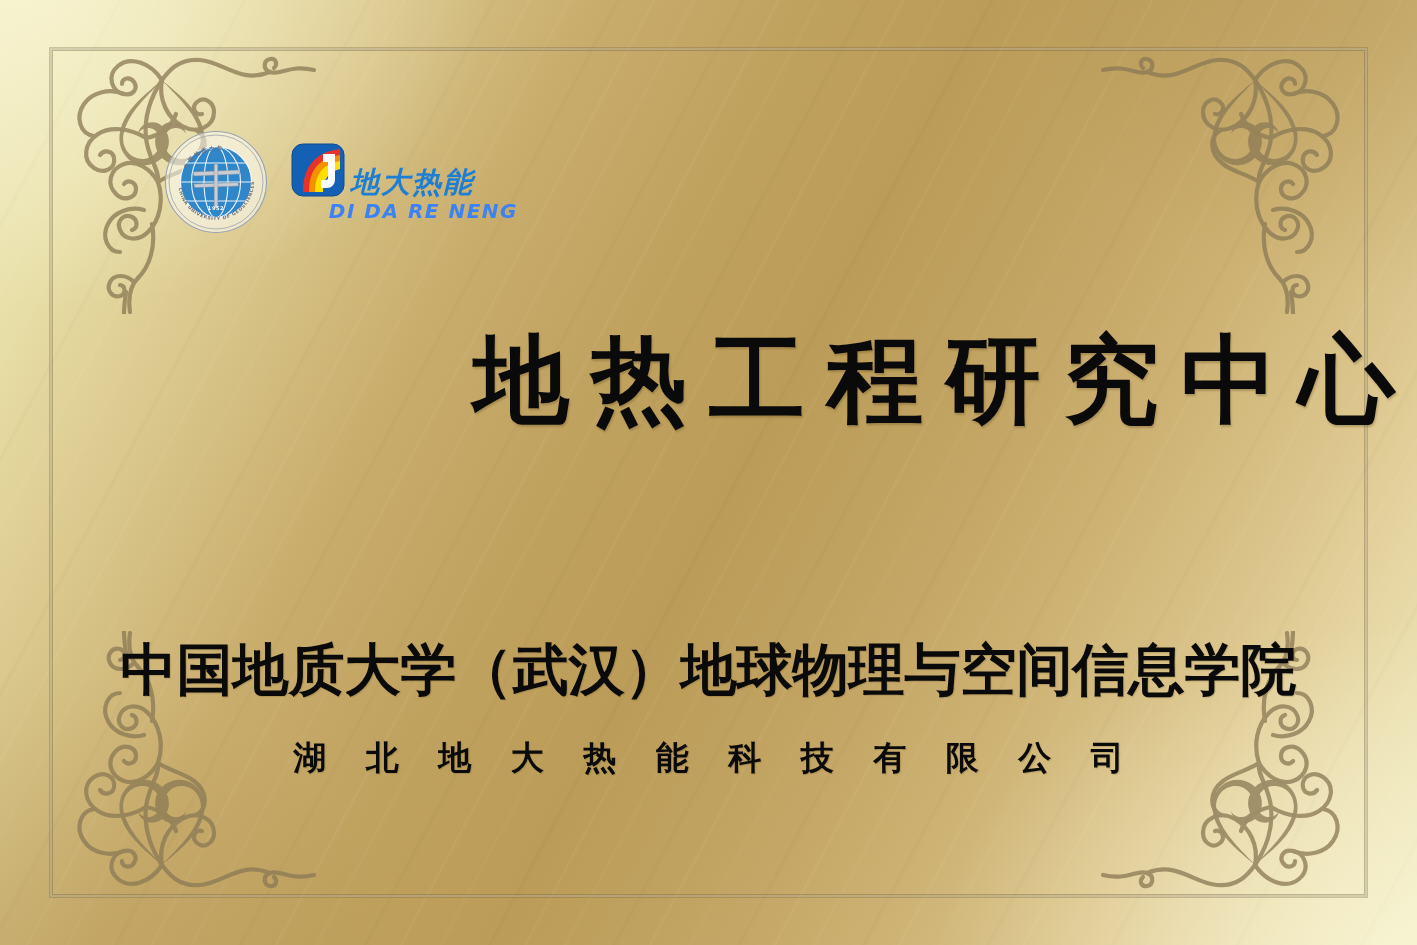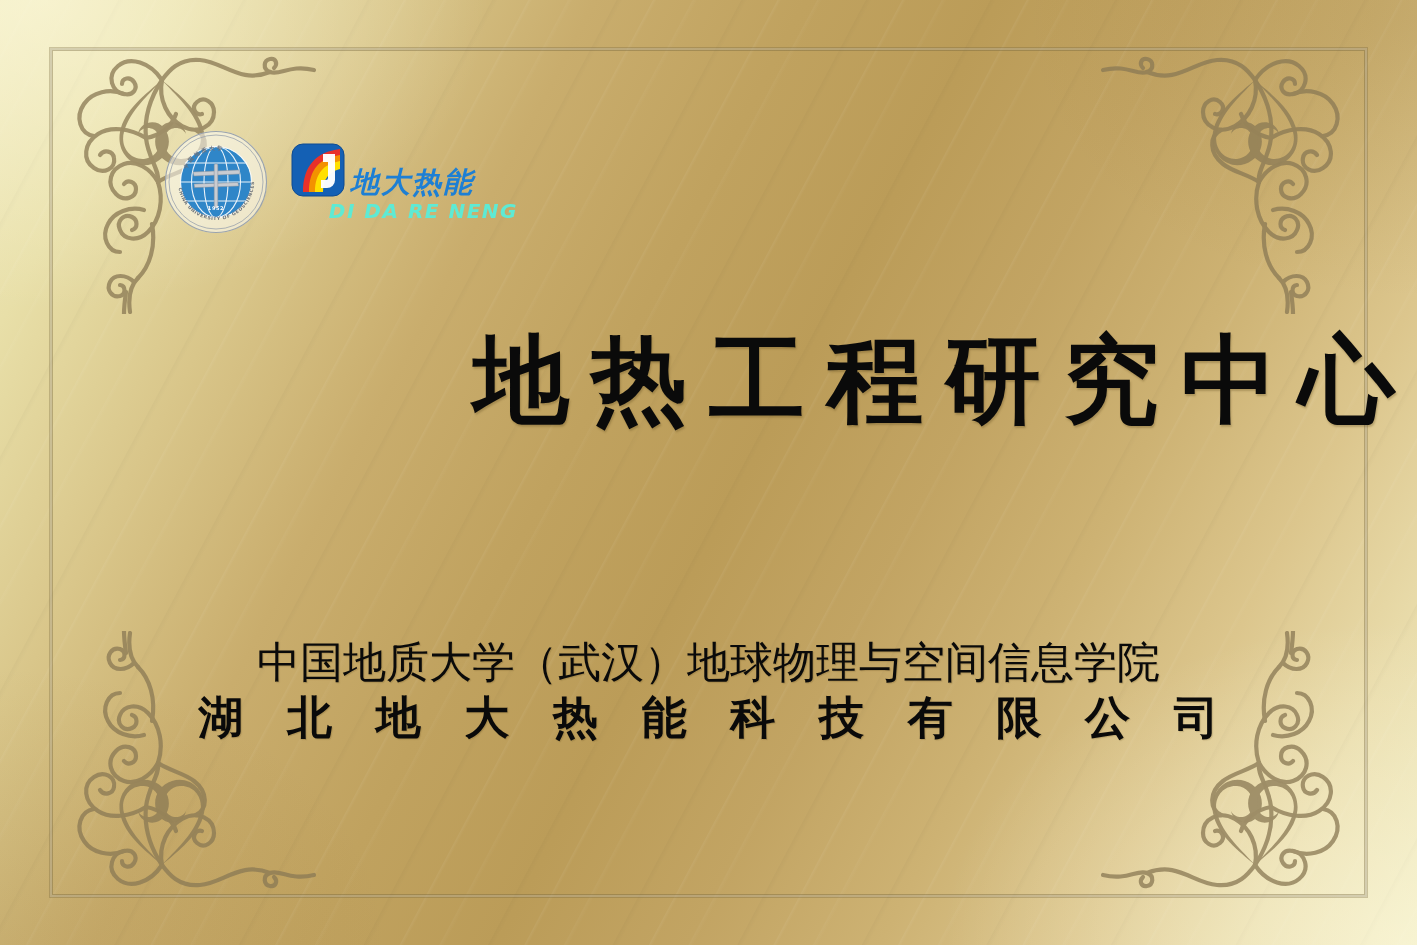--- a/index.html
+++ b/index.html
@@ -78,21 +78,21 @@
   .ddrn{display:flex;flex-direction:column;align-items:flex-end;}
   .ddrn-top{display:flex;align-items:flex-end;gap:4px;}
   .ddrn-mark{width:56px;height:56px;}
   .ddrn-mark svg{display:block;width:100%;height:100%;}
   .ddrn-cn{height:32px;margin-top:2px;}
   .ddrn-cn svg{display:block;height:100%;}
   .ddrn-en{
     font-family:"DejaVu Sans","Liberation Sans",sans-serif;
     font-style:italic;font-weight:700;
     font-size:20px;letter-spacing:1.5px;
-    color:#5eead4;
+    color:#3b82f6;
     margin-top:1px;margin-left:2px;
     white-space:nowrap;
   }
 
   
   .title{
     position:absolute;left:0;right:0;top:330px;
     text-align:right;
     font-family:"DejaVu Sans","Liberation Sans",sans-serif;
     font-weight:700;
@@ -106,31 +106,32 @@
   }
 
   
   .footer{
     position:absolute;left:0;right:0;top:636px;
     text-align:center;
     color:#0a0a0a;
     font-family:"DejaVu Sans","Liberation Sans",sans-serif;
   }
   .foot-1{
-    font-size:43px;font-weight:400;
+    font-size:56px;font-weight:700;
     letter-spacing:0px;line-height:1.22;
     text-shadow:1px 1px 1px rgba(90,70,25,0.22);
     white-space:nowrap;
   }
   .foot-2{
-    font-size:45px;font-weight:600;
+    font-size:33px;font-weight:600;
     letter-spacing:14px;text-indent:14px;
     line-height:1.34;
     text-shadow:1px 1px 1px rgba(90,70,25,0.22);
     white-space:nowrap;
+    margin-top:32px;
   }
 </style>
 </head>
 <body>
 
 <div id="plaque">
 
   <div class="bg-base"></div>
   <div class="bg-sheen"></div>
   <div class="bg-corner-glow"></div>

